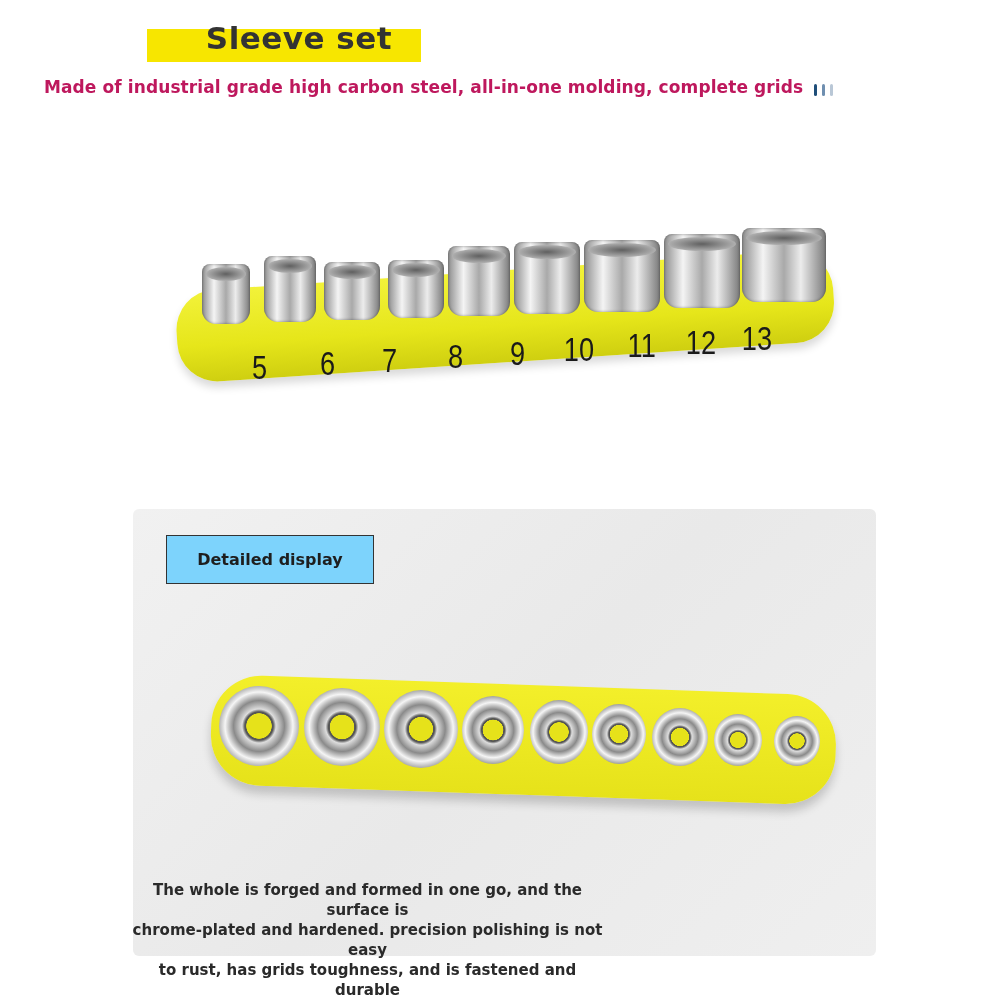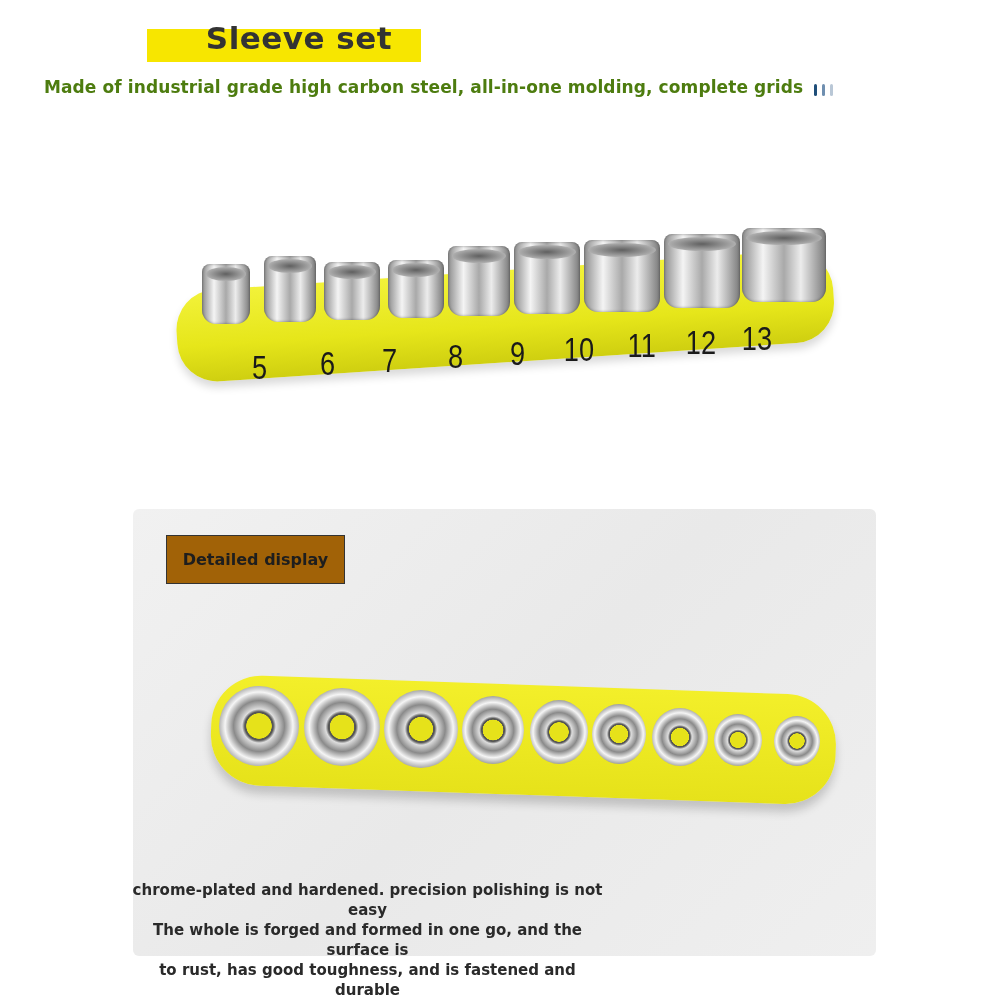--- a/index.html
+++ b/index.html
@@ -1,32 +1,32 @@
 <!DOCTYPE html>
 <html><head>
 <meta charset="utf-8">
 <style>
   html, body { margin:0; padding:0; }
   body { width:1000px; height:1000px; background:#ffffff; position:relative; overflow:hidden; font-family:"DejaVu Sans", sans-serif; }
   .title-band { position:absolute; left:147px; top:29px; width:274px; height:33px; background:#f7e600; }
   .title { position:absolute; left:147px; top:18px; width:304px; text-align:center; font-size:31px; font-weight:bold; color:#333; line-height:40px; letter-spacing:0.5px; }
-  .subtitle { position:absolute; left:44px; top:77px; font-size:17px; font-weight:bold; color:#4d7c0f; white-space:nowrap; letter-spacing:0.1px; }
+  .subtitle { position:absolute; left:44px; top:77px; font-size:17px; font-weight:bold; color:#be185d; white-space:nowrap; letter-spacing:0.1px; }
   .dots { position:absolute; left:814px; top:84px; display:flex; gap:5px; }
   .dots span { width:3px; height:12px; border-radius:2px; display:block; }
 
   
   .top-product { position:absolute; left:180px; top:220px; width:660px; height:180px; }
   .rack-top { position:absolute; left:0; top:72px; width:658px; height:92px; background:linear-gradient(#f2f23a,#e6e61a 60%,#cfcf10); border-radius:40px; transform:rotate(-3.8deg); transform-origin:left bottom; box-shadow:0 6px 8px rgba(0,0,0,0.15); }
   .socket { position:absolute; background:linear-gradient(90deg,#8d8d8d,#f4f4f4 25%,#a9a9a9 50%,#ececec 70%,#7a7a7a); border-radius:8px 8px 14px 14px; box-shadow:inset 0 0 3px rgba(0,0,0,0.4); }
   .socket::before { content:""; position:absolute; left:4px; right:4px; top:3px; height:14px; border-radius:50%; background:radial-gradient(#606060,#d0d0d0); }
   .size-label { position:absolute; font-family:"Liberation Sans", sans-serif; font-size:34px; color:#1a1a1a; transform:scaleX(0.8); }
 
   
   .panel { position:absolute; left:133px; top:509px; width:743px; height:447px; background:linear-gradient(135deg,#f1f1f1,#e9e9e9 50%,#efefef); border-radius:6px; }
-  .detail-box { position:absolute; left:166px; top:535px; width:179px; height:49px; border:1.5px solid #333; background:#a16207; box-sizing:border-box; display:flex; align-items:center; justify-content:center; font-size:16px; font-weight:bold; color:#1e1e1e; }
+  .detail-box { position:absolute; left:166px; top:535px; width:208px; height:49px; border:1.5px solid #333; background:#7dd3fc; box-sizing:border-box; display:flex; align-items:center; justify-content:center; font-size:16px; font-weight:bold; color:#1e1e1e; }
   .rack-bottom { position:absolute; left:213px; top:674px; width:625px; height:110px; background:linear-gradient(#f3ef2a,#e6e21a); border-radius:50px; transform:rotate(2deg); transform-origin:left top; box-shadow:0 8px 10px rgba(0,0,0,0.18); }
   .ring { position:absolute; border-radius:50%; background:radial-gradient(circle,#e6e21a 0 22%,#555 23% 25%,#ddd 30%,#8a8a8a 45%,#f5f5f5 60%,#9a9a9a 75%,#333 80%,#e6e21a 82%); }
   .desc { position:absolute; left:125px; top:880px; width:485px; text-align:center; font-size:15px; font-weight:bold; color:#2a2a2a; line-height:20px; }
 </style>
 </head>
 <body>
 
 <div class="title-band"></div>
 <div class="title">Sleeve set</div>
 <div class="subtitle">Made of industrial grade high carbon steel, all-in-one molding, complete grids</div>
@@ -66,16 +66,16 @@
 <div class="ring" style="left:304px;top:688px;width:76px;height:78px;"></div>
 <div class="ring" style="left:384px;top:690px;width:74px;height:78px;"></div>
 <div class="ring" style="left:462px;top:696px;width:62px;height:68px;"></div>
 <div class="ring" style="left:530px;top:700px;width:58px;height:64px;"></div>
 <div class="ring" style="left:592px;top:704px;width:54px;height:60px;"></div>
 <div class="ring" style="left:652px;top:708px;width:56px;height:58px;"></div>
 <div class="ring" style="left:714px;top:714px;width:48px;height:52px;"></div>
 <div class="ring" style="left:774px;top:716px;width:46px;height:50px;"></div>
 
 <div class="desc">
+  <div>The whole is forged and formed in one go, and the surface is</div>
   <div>chrome-plated and hardened. precision polishing is not easy</div>
-  <div>The whole is forged and formed in one go, and the surface is</div>
-  <div>to rust, has good toughness, and is fastened and durable</div>
+  <div>to rust, has grids toughness, and is fastened and durable</div>
 </div>
 
 </body></html>

